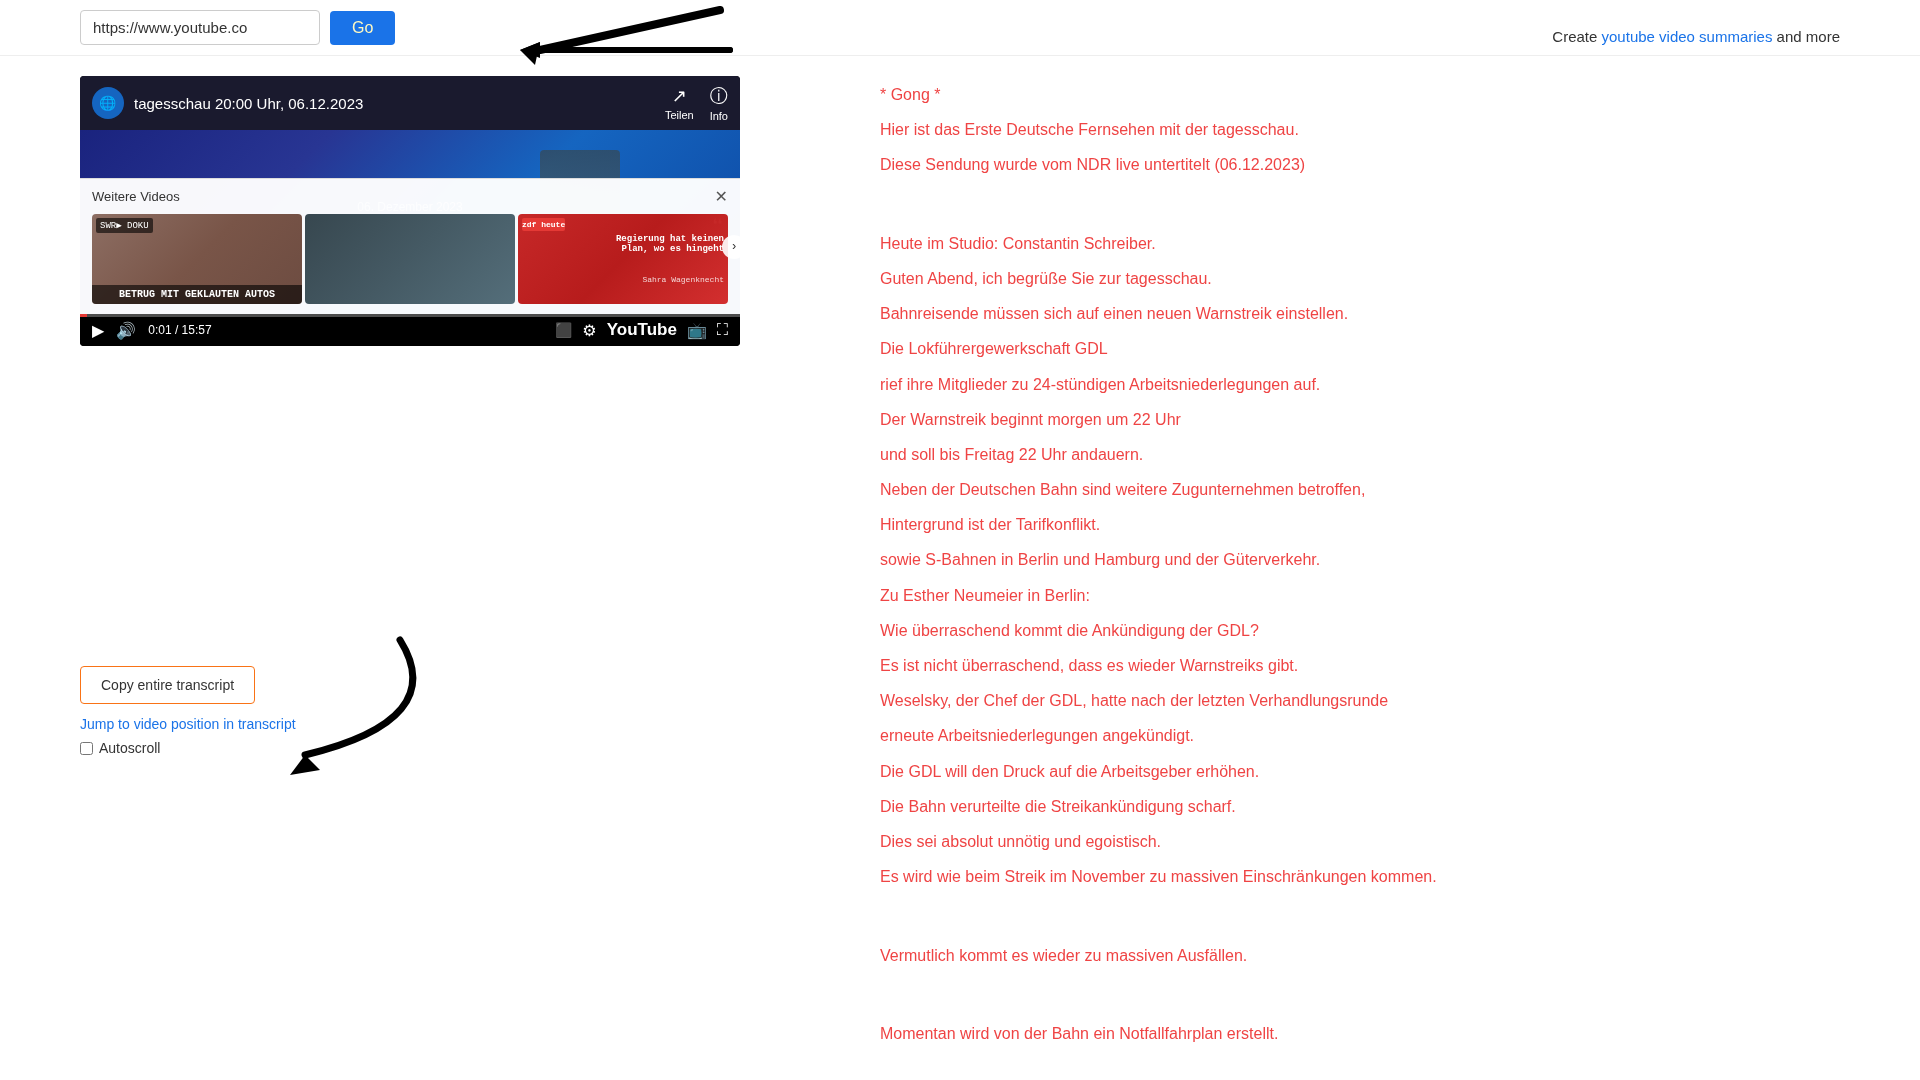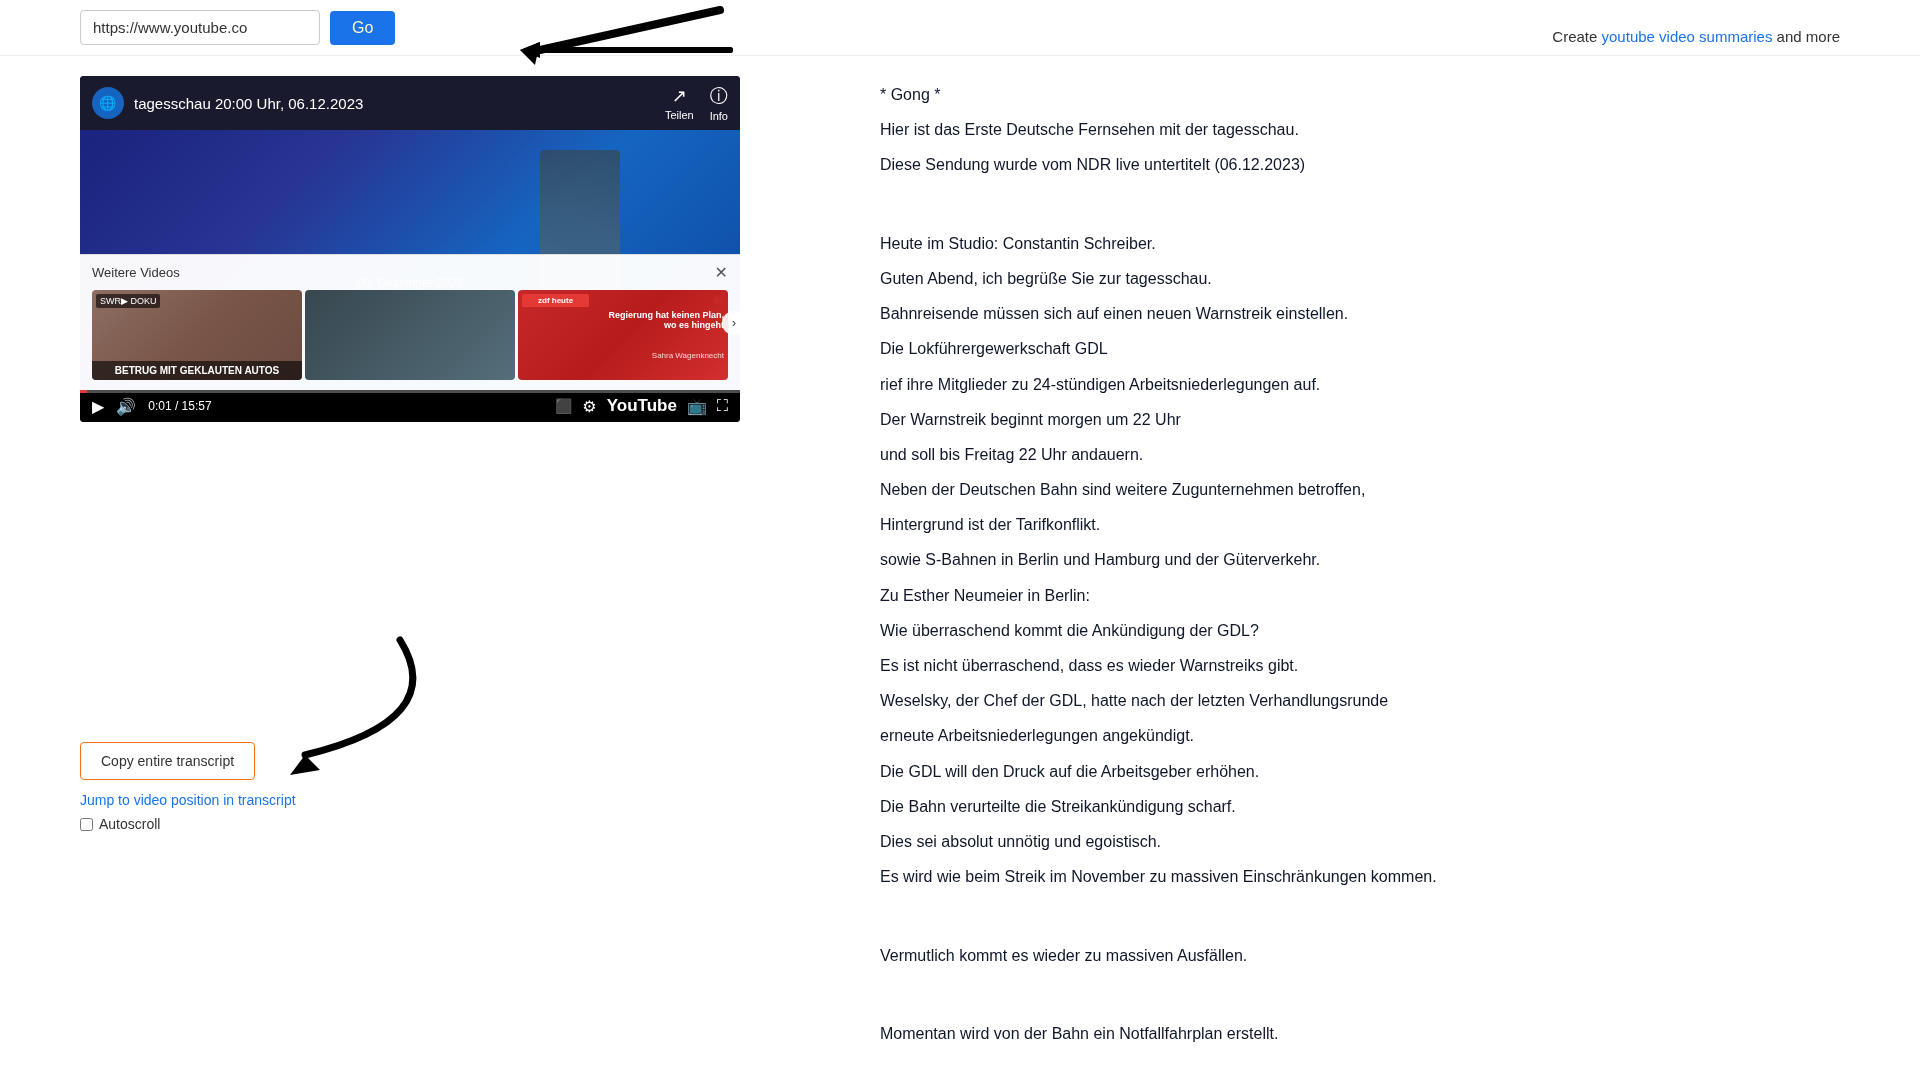--- a/index.html
+++ b/index.html
@@ -113,21 +113,21 @@
       cursor: pointer;
     }
     .video-action-icon {
       font-size: 18px;
       margin-bottom: 2px;
     }
 
     
     .video-content {
       width: 660px;
-      height: 260px;
+      height: 184px;
       background: linear-gradient(135deg, #1a237e 0%, #283593 30%, #1565c0 60%, #0d47a1 100%);
       position: relative;
       display: flex;
       align-items: center;
       justify-content: center;
     }
     .video-news-anchor {
       position: absolute;
       right: 120px;
       top: 20px;
@@ -177,20 +177,21 @@
     }
     .close-btn {
       cursor: pointer;
       font-size: 16px;
       color: #555;
     }
     .weitere-videos-grid {
       display: flex;
       gap: 3px;
       padding: 0 12px 10px;
+      font-family: Liberation Mono, monospace;
     }
     .video-thumb {
       flex: 1;
       height: 90px;
       border-radius: 4px;
       overflow: hidden;
       position: relative;
       cursor: pointer;
     }
     .thumb-1 {
@@ -242,21 +243,21 @@
       z-index: 2;
     }
     .zdf-logo {
       position: absolute;
       top: 4px;
       left: 4px;
       background: #e53935;
       color: #fff;
       font-size: 8px;
       font-weight: bold;
-      padding: 2px 16px;
+      padding: 2px 0;
       border-radius: 2px;
     }
     .quote-overlay {
       position: absolute;
       top: 4px;
       right: 4px;
       color: #c62828;
       font-size: 22px;
       font-weight: bold;
       line-height: 1;
@@ -358,21 +359,21 @@
     }
 
     
     .right-panel {
       flex: 1;
       padding-top: 5px;
     }
     .transcript-text {
       font-size: 16px;
       line-height: 1.7;
-      color: #0f172a;
+      color: #ef4444;
     }
     .transcript-text p {
       margin-bottom: 8px;
     }
     .transcript-text .blank-line {
       margin-bottom: 16px;
     }
 
     
     .page-arrows {

